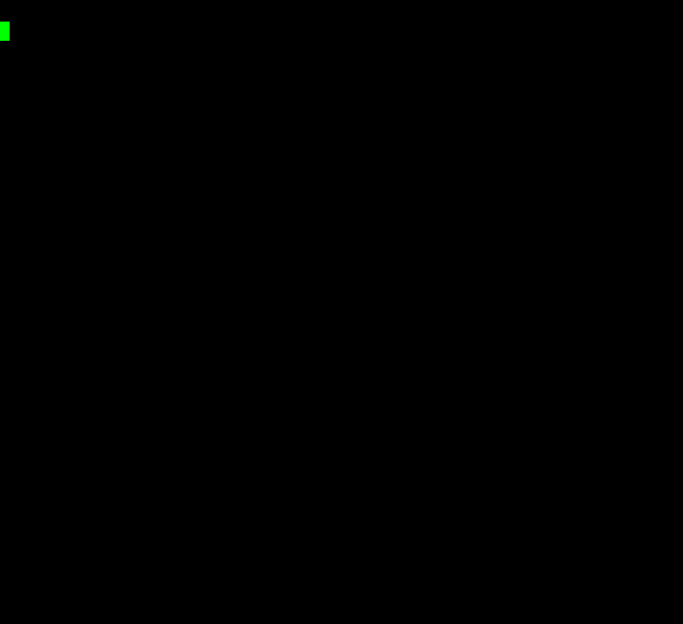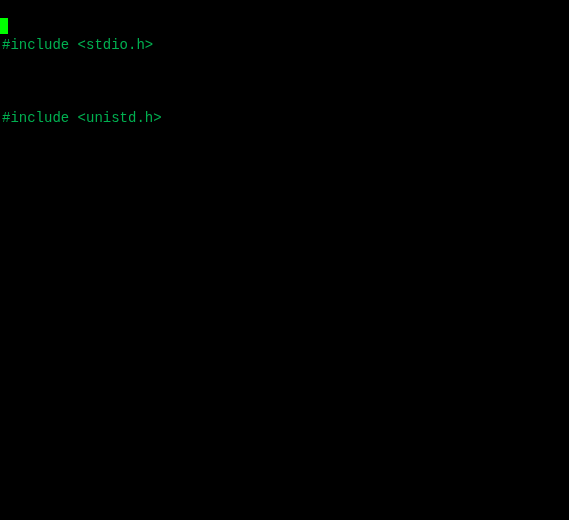--- a/index.html
+++ b/index.html
@@ -28,20 +28,18 @@
     position: absolute;
     left: 0; top: 18px;
     width: 8px; height: 16px;
     background: #00ff00;
   }
 </style>
 </head>
 <body>
 
 <div class="code">
-  <div class="line"><span class="g">#include &lt;stdio.h&gt;</span></div>
   <div class="cursor"></div>
-  <div class="line"><span class="g">#include &lt;unistd.h&gt;</span></div>
   <div class="line">&nbsp;</div>
   <div class="line">&nbsp;</div>
   
   
 </div>
 
 </body></html>

